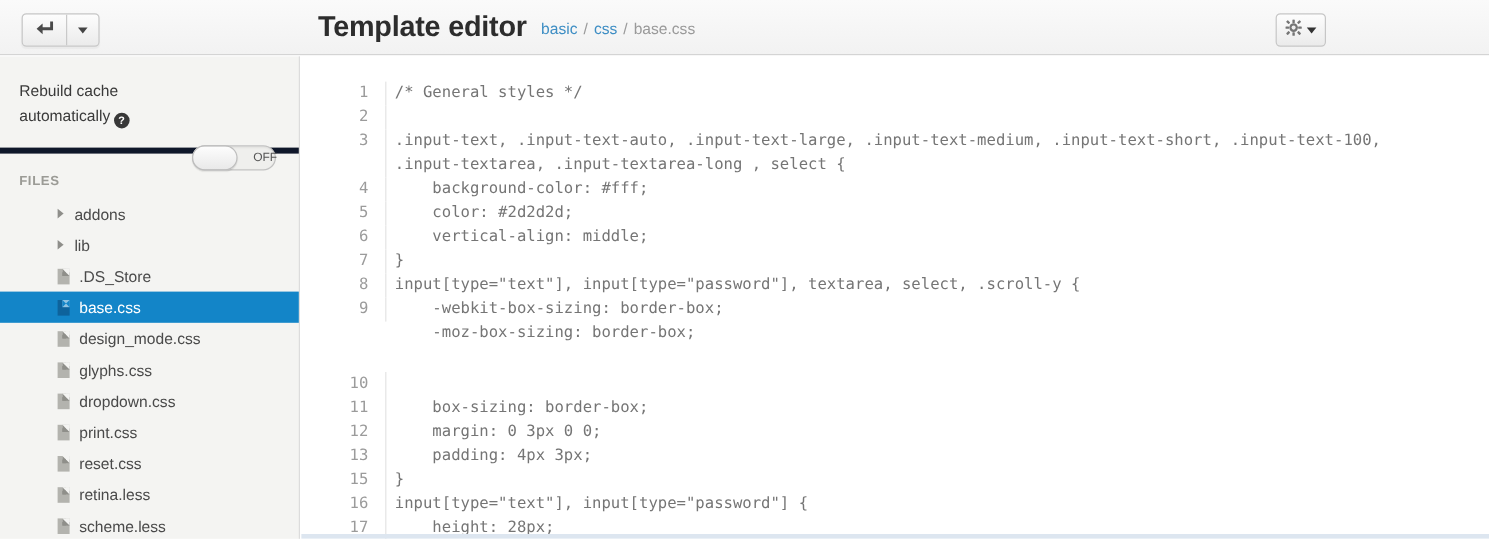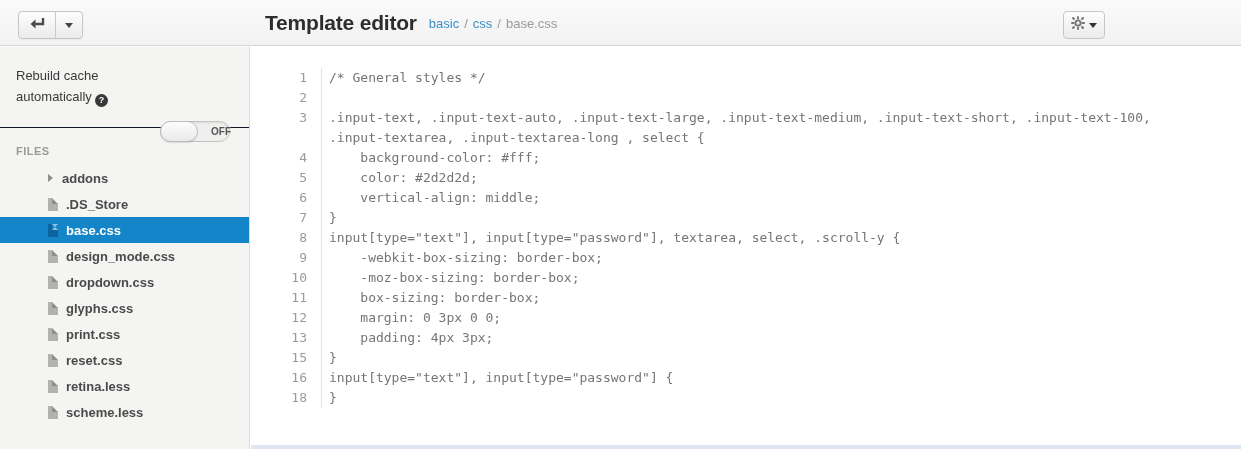--- a/index.html
+++ b/index.html
@@ -16,21 +16,21 @@
                box-shadow:0 1px 1px rgba(0,0,0,0.04); }
   .btn-seg { height:26px; display:flex; align-items:center; justify-content:center;
              cursor:pointer; }
   .btn-seg + .btn-seg { border-left:1px solid #c9c9c9; }
   .seg-back { width:36px; }
   .seg-caret { width:27px; }
   .caret-down { width:0; height:0; border-left:4px solid transparent;
                 border-right:4px solid transparent; border-top:5px solid #444; }
   .title-wrap { position:absolute; left:265px; top:0; height:46px;
                 display:flex; align-items:center; gap:12px; }
-  .page-title { font-size:21px; font-weight:bold; color:#2d2d2d; letter-spacing:-0.2px; }
+  .page-title { font-size:24px; font-weight:bold; color:#2d2d2d; letter-spacing:-0.2px; }
   .breadcrumb { font-size:13px; color:#9a9a9a; display:flex; gap:5px; align-items:flex-end; }
   .crumb-link { color:#3e8ec4; text-decoration:none; cursor:pointer; }
   .crumb-current { color:#9a9a9a; }
   .crumb-sep { color:#9a9a9a; }
 
   .gear-btn { position:absolute; top:11px; left:1063px; width:42px; height:28px;
               border:1px solid #c6c6c6; border-radius:4px;
               background:linear-gradient(#fdfdfd,#ebebeb);
               display:flex; align-items:center; justify-content:center; gap:4px;
               cursor:pointer; }
@@ -39,37 +39,37 @@
               border:1px solid #1a5ca8; border-radius:4px;
               background:linear-gradient(#2f8fd8,#1c63b8);
               color:#fff; font-size:13px; font-weight:bold;
               display:flex; align-items:center; justify-content:center;
               cursor:pointer; text-shadow:0 -1px 0 rgba(0,0,0,0.25);
               box-shadow:inset 0 1px 0 rgba(255,255,255,0.25); }
 
   
   .sidebar { position:absolute; top:47px; left:0; width:250px; height:402px;
              background:#f4f4f2; border-right:1px solid #dcdcdc; }
-  .rebuild-section { position:relative; height:81px; border-bottom:1px solid #0f172a;
+  .rebuild-section { position:relative; height:81px; border-bottom:5px solid #0f172a;
                      padding:18px 16px 0 16px; }
   .rebuild-label { font-size:13px; color:#3a3a3a; line-height:21px; width:130px; }
   .help-icon { display:inline-flex; width:13px; height:13px; border-radius:50%;
                background:#383838; color:#fff; font-size:9px; font-weight:bold;
                align-items:center; justify-content:center; vertical-align:-2px;
                margin-left:3px; cursor:pointer; }
   .toggle { position:absolute; top:74px; left:160px; width:70px; height:21px;
             border:1px solid #c2c2c2; border-radius:11px; background:#efefed;
             box-shadow:inset 0 1px 2px rgba(0,0,0,0.08); cursor:pointer; }
   .toggle-handle { position:absolute; top:-1px; left:-1px; width:38px; height:21px;
                    border:1px solid #bdbdbd; border-radius:11px;
                    background:linear-gradient(#fdfdfd,#e9e9e9);
                    box-shadow:0 1px 1px rgba(0,0,0,0.12); }
   .toggle-state { position:absolute; top:0; right:0; width:16px; height:19px;
                   display:flex; align-items:center; justify-content:center;
-                  font-size:10px; font-weight:bold; color:#555; }
+                  font-size:10px; font-weight:normal; color:#555; }
   .files-heading { padding:17px 16px 8px 16px; font-size:11px; font-weight:bold;
                    color:#9b9b96; letter-spacing:0.5px; }
   .file-list { }
   .file-row { position:relative; height:26px; display:flex; align-items:center;
               padding-left:48px; cursor:pointer; }
   .file-row.selected { background:#1385c8; }
   .file-row.selected .file-name { color:#fff; }
   .file-row.selected .doc-icon { background:#0e639c; }
   .file-row.selected .doc-icon:before { border-color:#8fc3e2 #1385c8; }
   .folder-caret { width:0; height:0; border-top:4px solid transparent;
@@ -78,21 +78,21 @@
   .doc-icon { position:relative; width:10px; height:13px; background:#b3b3ae;
               margin-right:8px; }
   .doc-icon:before { content:""; position:absolute; top:0; right:0;
                      border-width:3px; border-style:solid;
                      border-color:#e8e8e5 #f4f4f2; border-top-color:#f4f4f2;
                      border-left-color:#8f8f8a; border-bottom:none; border-top:none;
                      border-right-color:#f4f4f2;
                      width:0; height:0;
                      border-top:3px solid #f4f4f2; border-right:3px solid #f4f4f2;
                      border-left:3px solid #8f8f8a; border-bottom:3px solid #8f8f8a; }
-  .file-name { font-size:13px; font-weight:bold; color:#4a4a4a; }
+  .file-name { font-size:13px; font-weight:normal; color:#4a4a4a; }
 
   
   .editor { position:absolute; top:47px; left:251px; width:990px; height:402px;
             background:#fff; overflow:hidden; }
   .code-scroll { padding-top:21px; }
   .code-line { display:flex; }
   .gutter { width:71px; flex:0 0 71px; text-align:right; padding-right:14px;
             color:#9b9b9b; font-family:"DejaVu Sans Mono", monospace;
             font-size:13px; line-height:20px;
             border-right:1px solid #e4e4e4; cursor:pointer; }
@@ -161,38 +161,42 @@
       <div class="toggle-state">OFF</div>
     </div>
   </div>
   <div class="files-heading">FILES</div>
   <div class="file-list" id="file-list">
       <div class="file-row">
         <span class="folder-caret"></span>
         <span class="file-name">addons</span>
       </div>
       <div class="file-row">
+        <span class="folder-caret"></span>
+        <span class="file-name">lib</span>
+      </div>
+      <div class="file-row">
         <span class="doc-icon"></span>
         <span class="file-name">.DS_Store</span>
       </div>
       <div class="file-row selected">
         <span class="doc-icon"></span>
         <span class="file-name">base.css</span>
       </div>
       <div class="file-row">
         <span class="doc-icon"></span>
         <span class="file-name">design_mode.css</span>
       </div>
       <div class="file-row">
         <span class="doc-icon"></span>
+        <span class="file-name">glyphs.css</span>
+      </div>
+      <div class="file-row">
+        <span class="doc-icon"></span>
         <span class="file-name">dropdown.css</span>
-      </div>
-      <div class="file-row">
-        <span class="doc-icon"></span>
-        <span class="file-name">glyphs.css</span>
       </div>
       <div class="file-row">
         <span class="doc-icon"></span>
         <span class="file-name">print.css</span>
       </div>
       <div class="file-row">
         <span class="doc-icon"></span>
         <span class="file-name">reset.css</span>
       </div>
       <div class="file-row">
@@ -257,21 +261,21 @@
           <div class="code-row">input[type="text"], input[type="password"], textarea, select, .scroll-y {</div>
         </div>
       </div>
       <div class="code-line">
         <div class="gutter" style="height: 20px;">9</div>
         <div class="code-text">
           <div class="code-row">    -webkit-box-sizing: border-box;</div>
         </div>
       </div>
       <div class="code-line">
-        <div class="gutter" style="height: 20px;">10</div>
+        <div class="gutter" style="height: 20px; margin-top: 42px;">10</div>
         <div class="code-text">
           <div class="code-row">    -moz-box-sizing: border-box;</div>
         </div>
       </div>
       <div class="code-line">
         <div class="gutter" style="height: 20px; padding-left: 36px;">11</div>
         <div class="code-text">
           <div class="code-row">    box-sizing: border-box;</div>
         </div>
       </div>
@@ -290,20 +294,26 @@
       <div class="code-line">
         <div class="gutter" style="height: 20px;">15</div>
         <div class="code-text">
           <div class="code-row">}</div>
         </div>
       </div>
       <div class="code-line">
         <div class="gutter" style="height: 20px;">16</div>
         <div class="code-text">
           <div class="code-row">input[type="text"], input[type="password"] {</div>
+        </div>
+      </div>
+      <div class="code-line">
+        <div class="gutter" style="height: 20px;">17</div>
+        <div class="code-text">
+          <div class="code-row">    height: 28px;</div>
         </div>
       </div>
       <div class="code-line">
         <div class="gutter" style="height: 20px;">18</div>
         <div class="code-text">
           <div class="code-row">}</div>
         </div>
       </div>
     </div>
   <div class="editor-bottom-strip"></div>

